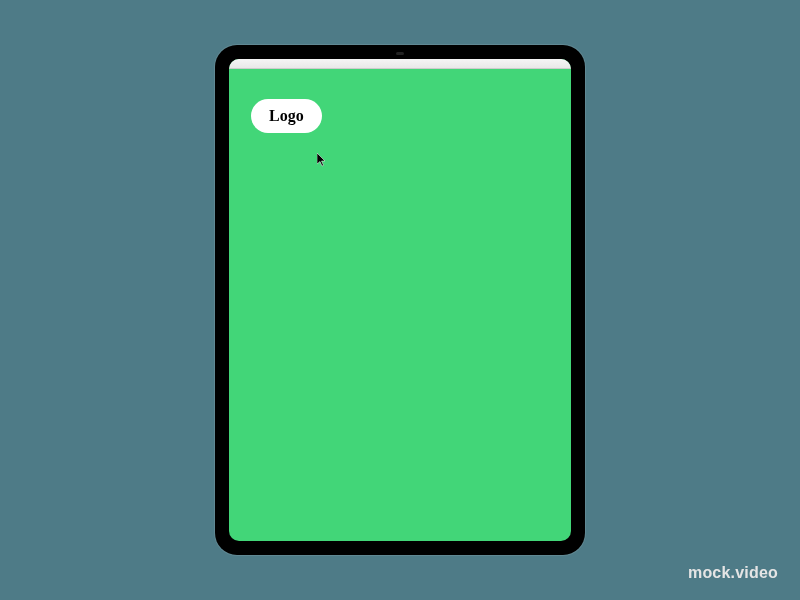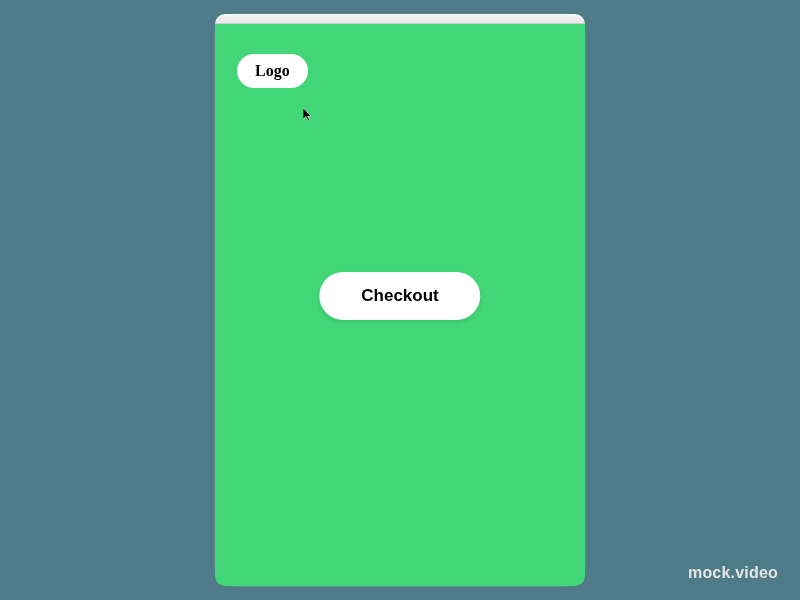--- a/index.html
+++ b/index.html
@@ -14,23 +14,24 @@
       font-family: -apple-system, BlinkMacSystemFont, 'Segoe UI', sans-serif;
       position: relative;
       overflow: hidden;
     }
     .tablet-frame {
       position: absolute;
       left: 50%;
       top: 50%;
       transform: translate(-50%, -50%);
       width: 370px;
-      height: 572px;
+      height: 510px;
       background-color: #000;
       border-radius: 22px;
+      padding: 14px;
       box-shadow: 0 0 0 1px rgba(255,255,255,0.1);
     }
     .tablet-camera {
       position: absolute;
       top: 7px;
       left: 50%;
       transform: translateX(-50%);
       width: 8px;
       height: 3px;
       background-color: #222;
@@ -109,20 +110,17 @@
     <div class="browser-chrome"></div>
     <div class="app-content">
       <div class="logo-pill">
         <span>Logo</span>
       </div>
       <div class="cursor">
         <svg width="10" height="14" viewBox="0 0 10 14">
           <path d="M0,0 L0,11 L3,8.5 L5,13 L6.5,12.3 L4.5,8 L8,8 Z" fill="#000" stroke="#fff" stroke-width="0.5"></path>
         </svg>
       </div>
-      <button class="checkout-button">
-        <span>Checkout</span>
-      </button>
     </div>
   </div>
 </div>
 
 <div class="watermark">mock.video</div>
 
 </body></html>

